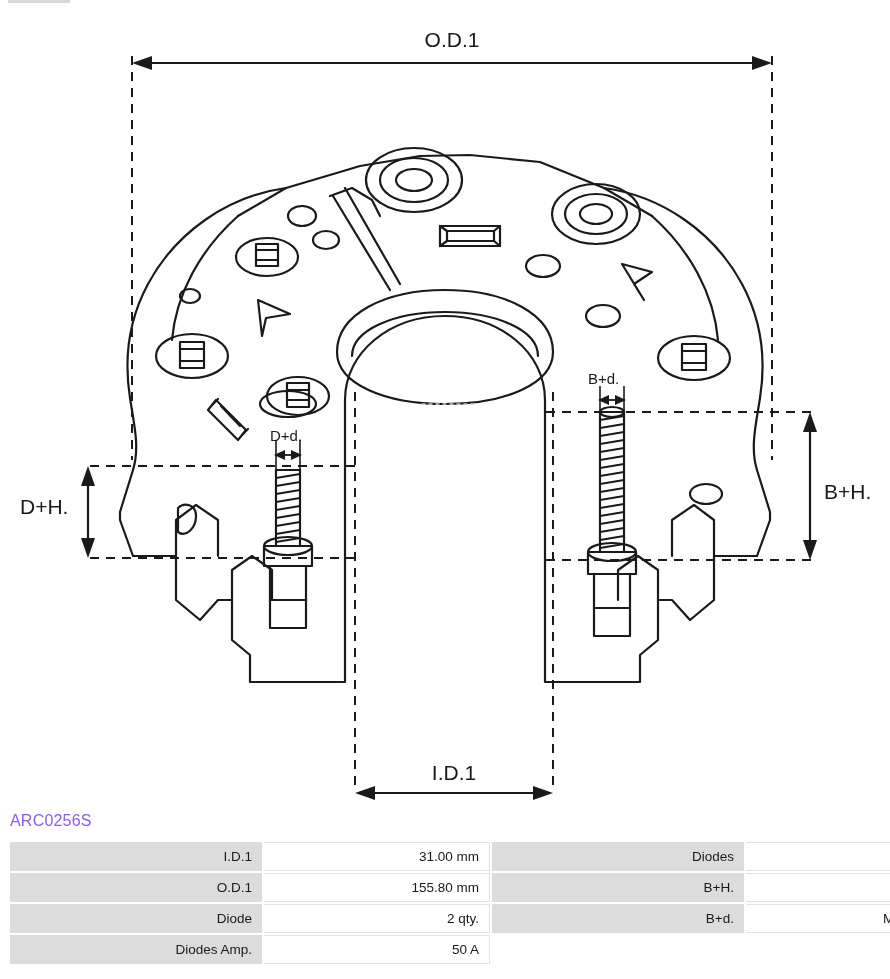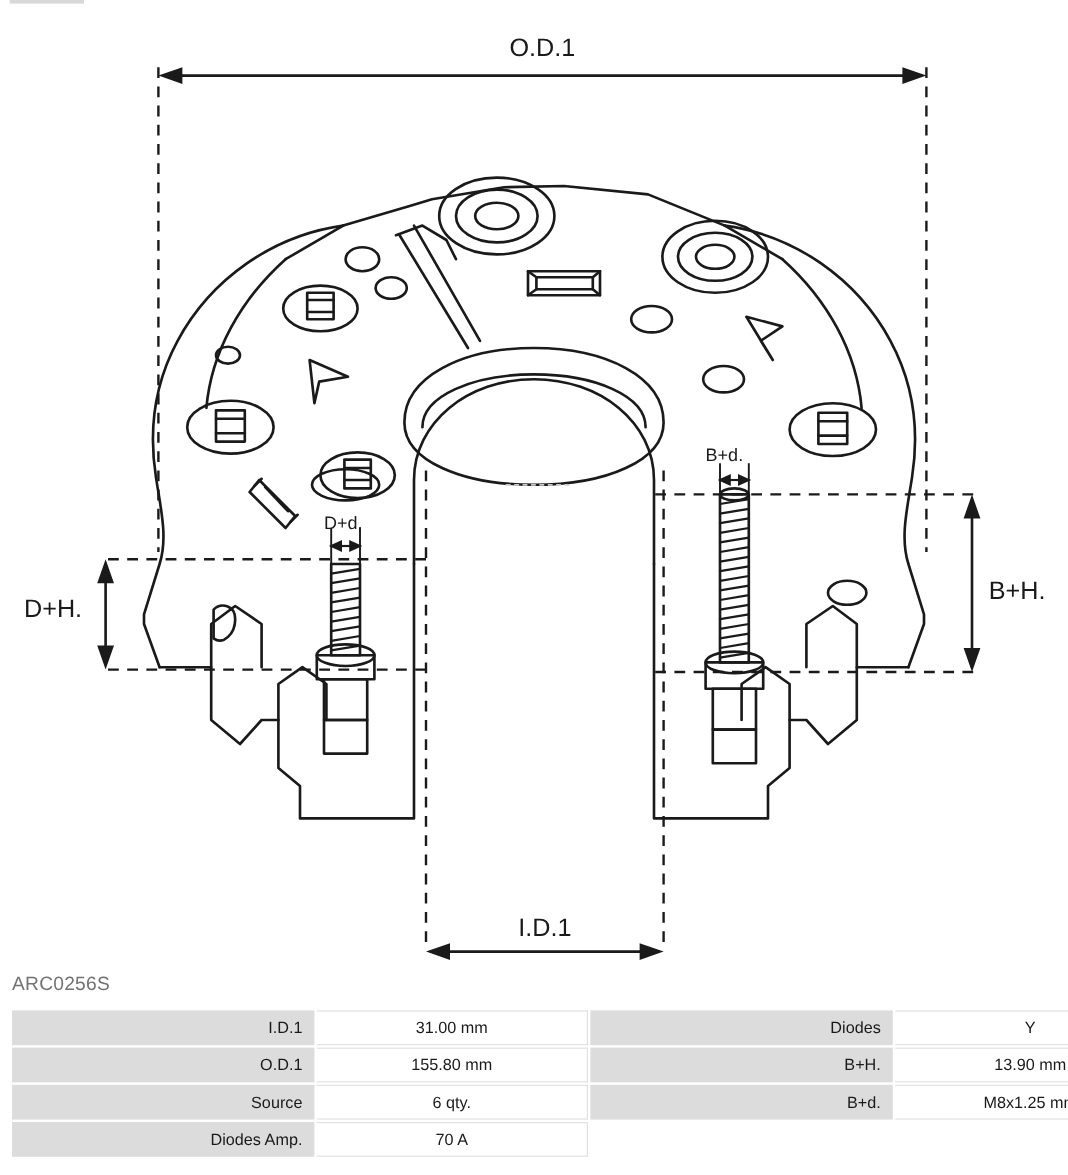--- a/index.html
+++ b/index.html
@@ -42,21 +42,21 @@
     font-family: "Liberation Sans", sans-serif;
     font-size: 15px;
     fill: #1a1a1a;
   }
   
   #part-number {
     position: absolute;
     left: 10px;
     top: 812px;
     font-size: 16px;
-    color: #737373;
+    color: #8b5cf6;
     letter-spacing: 0.2px;
   }
   
   #specs {
     position: absolute;
     left: 8px;
     top: 840px;
     width: 874px;
     border-collapse: separate;
     border-spacing: 2px;
@@ -70,21 +70,21 @@
     background: #ffffff;
   }
   #specs td.k {
     background: #dcdcdc;
     text-align: right;
     color: #1a1a1a;
     width: 232px;
   }
   #specs td.v {
     background: #ffffff;
-    text-align: center;
+    text-align: right;
     color: #1a1a1a;
     border: 1px solid #e2e2e2;
     border-left: none;
     width: 205px;
   }
   #specs td.empty {
     background: #ffffff;
     border: none;
   }
   
@@ -281,27 +281,27 @@
         <td class="k">Diodes</td>
         <td class="v">Y</td>
       </tr>
       <tr>
         <td class="k">O.D.1</td>
         <td class="v">155.80 mm</td>
         <td class="k">B+H.</td>
         <td class="v">13.90 mm</td>
       </tr>
       <tr>
-        <td class="k">Source</td>
-        <td class="v">6 qty.</td>
+        <td class="k">Diode</td>
+        <td class="v">2 qty.</td>
         <td class="k">B+d.</td>
         <td class="v">M8x1.25 mm</td>
       </tr>
       <tr>
         <td class="k">Diodes Amp.</td>
-        <td class="v">70 A</td>
+        <td class="v">50 A</td>
         <td class="empty"></td>
         <td class="empty"></td>
       </tr>
     </tbody>
   </table>
 
 </div>
 
 </body></html>

